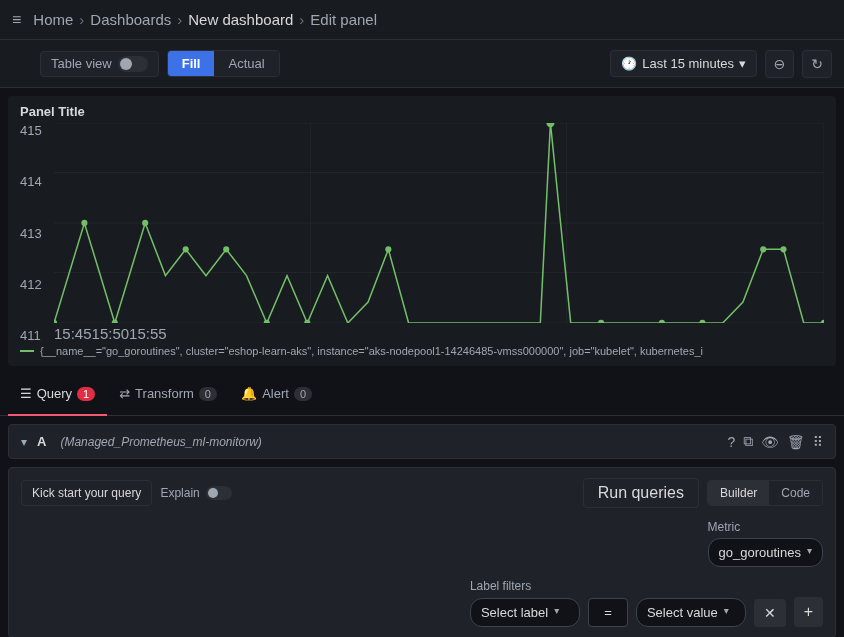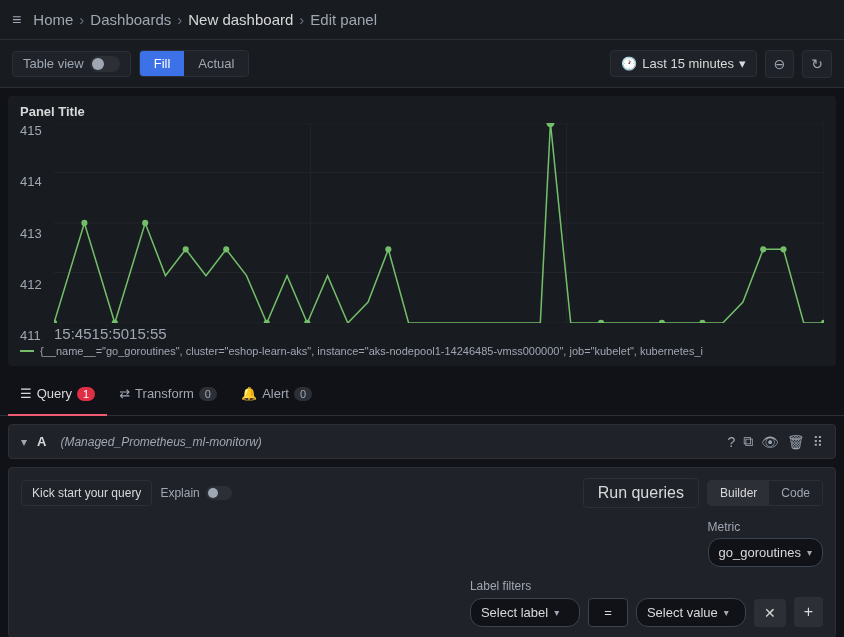--- a/index.html
+++ b/index.html
@@ -34,36 +34,36 @@
       background: #181b1f;
       height: 48px;
       display: flex;
       align-items: center;
       justify-content: center;
       gap: 8px;
       border-bottom: 1px solid #2c2f35;
       padding: 0 12px;
     }
     .toolbar-right { display: flex; align-items: center; gap: 8px; margin-left: auto; }
-    .toolbar-center { display: flex; align-items: center; gap: 8px; }
+    .toolbar-center { display: flex; align-items: center; gap: 8px; margin-left: 28px; }
     .toggle-group { display: flex; align-items: center; gap: 6px; background: #1f2228; border: 1px solid #2c2f35; border-radius: 4px; padding: 4px 10px; }
     .toggle-label { color: #9fa7b3; }
     .toggle-switch { width: 30px; height: 16px; background: #2c2f35; border-radius: 8px; position: relative; cursor: pointer; }
     .toggle-switch .knob { width: 12px; height: 12px; background: #9fa7b3; border-radius: 50%; position: absolute; top: 2px; left: 2px; }
 
     .btn-group { display: flex; border-radius: 4px; overflow: hidden; border: 1px solid #2c2f35; }
     .btn-group .btn {
       padding: 5px 14px;
       background: #1f2228;
       color: #9fa7b3;
       border: none;
       cursor: pointer;
       font-size: 13px;
     }
-    .btn-group .btn.active { background: #3d71e8; color: #fff; }
+    .btn-group .btn.active { background: #3d71e8; color: #fff; font-weight: bold; }
 
     .time-range-btn {
       display: flex; align-items: center; gap: 5px;
       background: #1f2228; border: 1px solid #2c2f35; border-radius: 4px;
       padding: 5px 10px; color: #d8d9da; cursor: pointer;
     }
     .icon-btn {
       background: #1f2228; border: 1px solid #2c2f35; border-radius: 4px;
       padding: 5px 8px; color: #9fa7b3; cursor: pointer; font-size: 14px;
     }
@@ -160,21 +160,21 @@
     .mode-btn {
       padding: 5px 12px; background: #1f2228; color: #9fa7b3;
       border: none; cursor: pointer; font-size: 12px;
     }
     .mode-btn.active { background: #2c2f35; color: #d8d9da; }
 
     .metric-row { display: flex; align-items: flex-end; gap: 12px; flex-direction: column; }
     .field-group { display: flex; flex-direction: column; gap: 4px; }
     .field-label { color: #9fa7b3; font-size: 12px; }
     .select-btn {
-      display: flex; align-items: center; gap: 6px;
+      display: flex; align-items: flex-start; gap: 6px;
       background: #111217; border: 1px solid #3d4450; border-radius: 12px;
       padding: 6px 10px; color: #d8d9da; cursor: pointer; font-size: 13px;
       min-width: 110px;
     }
     .select-btn .chevron { color: #9fa7b3; font-size: 10px; }
 
     .label-filters-group { display: flex; align-items: flex-end; gap: 8px; }
     .op-select {
       background: #111217; border: 1px solid #3d4450; border-radius: 4px;
       padding: 6px 8px; color: #d8d9da; font-size: 13px; min-width: 40px;

